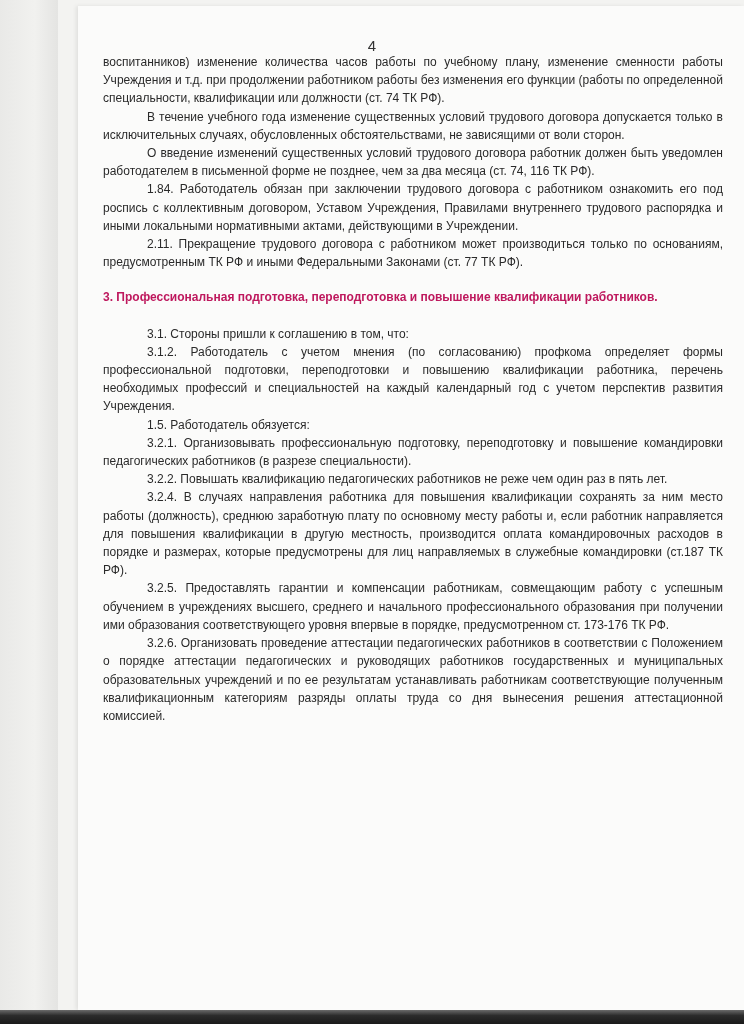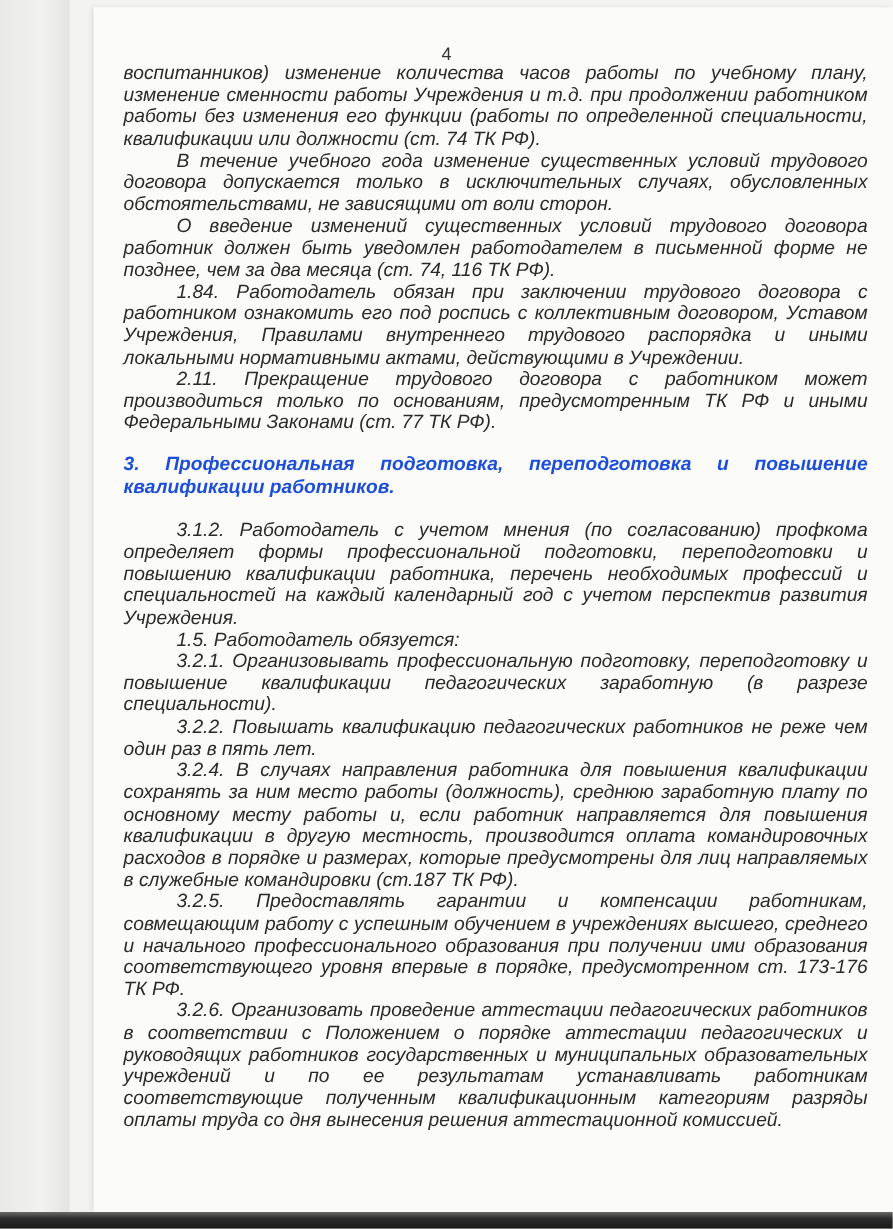--- a/index.html
+++ b/index.html
@@ -20,48 +20,48 @@
   .bottom-edge {
     position: absolute; left: 0; top: 1010px; width: 744px; height: 14px;
     background: linear-gradient(to bottom, #6a6a6a 0%, #2b2b2b 40%, #1a1a1a 100%);
   }
   .page-number {
     position: absolute; top: 37px; left: 0; width: 744px; text-align: center;
     font-size: 15px; color: #333;
   }
   .content {
     position: absolute; left: 103px; top: 53px; width: 620px;
-    font-size: 16px; line-height: 18.2px; color: #2a2a2a;
+    font-size: 12px; line-height: 18.2px; color: #2a2a2a;
     text-align: justify;
-    font-style: italic;
   }
   .content p { margin: 0; text-indent: 0; }
   .content p.ind { text-indent: 44px; }
   .content p.head {
-    font-weight: bold; margin-top: 17px; margin-bottom: 18px; color: #1d4ed8;
+    font-weight: bold; margin-top: 17px; margin-bottom: 18px; color: #be185d;
   }
 </style>
 </head>
 <body>
 
 <div class="under-page"></div>
 <div class="page"></div>
 <div class="bottom-edge"></div>
 
 <div class="page-number">4</div>
 
 <div class="content">
   <p>воспитанников)  изменение  количества часов работы по учебному плану, изменение сменности работы  Учреждения и т.д.  при продолжении работником работы без изменения его функции (работы по определенной специальности, квалификации или должности (ст. 74 ТК РФ).</p>
   <p class="ind">В течение учебного года изменение существенных условий трудового договора допускается только в исключительных случаях, обусловленных обстоятельствами, не зависящими от воли сторон.</p>
   <p class="ind">О введение изменений существенных условий трудового договора работник должен быть уведомлен работодателем в письменной форме не позднее, чем за два месяца (ст. 74, 116 ТК РФ).</p>
   <p class="ind">1.84. Работодатель обязан при заключении трудового договора с работником ознакомить его под роспись с коллективным договором, Уставом Учреждения, Правилами внутреннего трудового распорядка и иными локальными нормативными актами, действующими в Учреждении.</p>
   <p class="ind">2.11. Прекращение трудового договора с работником может производиться только по основаниям, предусмотренным ТК РФ и иными Федеральными Законами (ст. 77 ТК РФ).</p>
 
   <p class="head">3. Профессиональная подготовка, переподготовка и повышение квалификации работников.</p>
 
+  <p class="ind">3.1. Стороны пришли к соглашению в том, что:</p>
   <p class="ind">3.1.2. Работодатель с учетом мнения (по согласованию) профкома определяет формы профессиональной подготовки, переподготовки и повышению квалификации работника, перечень необходимых профессий и специальностей на каждый календарный год с учетом перспектив развития Учреждения.</p>
   <p class="ind">1.5. Работодатель обязуется:</p>
-  <p class="ind">3.2.1. Организовывать профессиональную подготовку, переподготовку и повышение квалификации педагогических заработную (в разрезе специальности).</p>
+  <p class="ind">3.2.1. Организовывать профессиональную подготовку, переподготовку и повышение командировки педагогических работников (в разрезе специальности).</p>
   <p class="ind">3.2.2. Повышать квалификацию педагогических работников не реже чем один раз в пять лет.</p>
   <p class="ind">3.2.4. В случаях направления работника для повышения квалификации сохранять за ним место работы (должность), среднюю заработную плату по основному месту работы и, если работник направляется для повышения квалификации в другую местность, производится оплата командировочных расходов в порядке и размерах, которые предусмотрены для лиц направляемых в служебные командировки (ст.187 ТК РФ).</p>
   <p class="ind">3.2.5. Предоставлять гарантии и компенсации работникам, совмещающим работу с успешным обучением в учреждениях высшего, среднего и начального профессионального образования при получении ими образования соответствующего уровня впервые в порядке, предусмотренном ст. 173-176 ТК РФ.</p>
   <p class="ind">3.2.6. Организовать проведение аттестации педагогических работников в соответствии с Положением о порядке аттестации педагогических и руководящих работников государственных и  муниципальных образовательных учреждений и по ее результатам устанавливать работникам соответствующие полученным квалификационным категориям разряды оплаты труда со дня вынесения решения аттестационной комиссией.</p>
 </div>
 
 </body></html>

